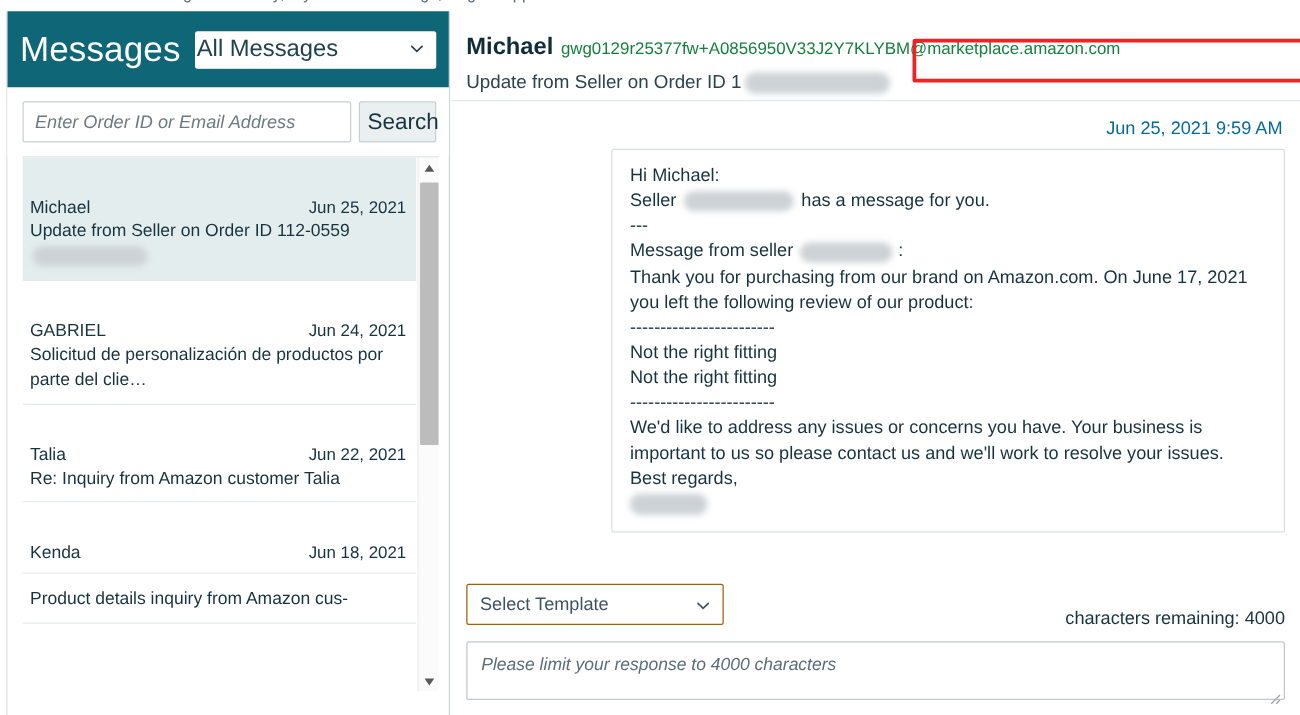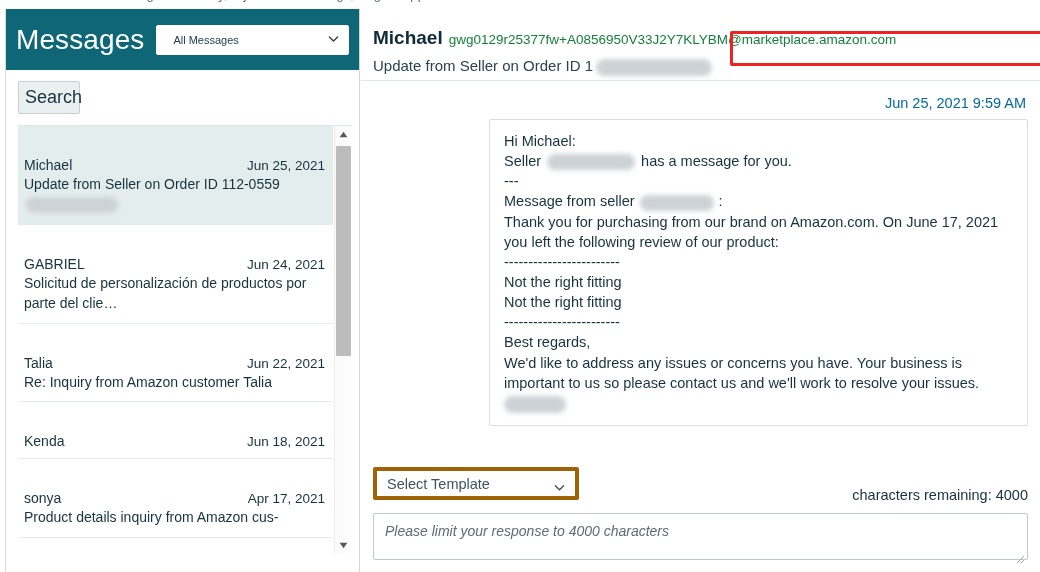--- a/index.html
+++ b/index.html
@@ -37,22 +37,22 @@
     height:61px; background:#0e6676; display:flex; align-items:center;
     padding:0 10px 0 10px; gap:12px;
   }
   .msg-header h1 {
     margin:0; font-size:28px; font-weight:400; color:#ffffff;
     letter-spacing:.1px; line-height:1;
   }
   .filter-select {
     position:relative; flex:1; max-width:200px; height:30px;
     background:#ffffff; border:1px solid #ffffff; border-radius:2px;
-    display:flex; align-items:center; padding:0 16px;
-    font-size:11px; color:#20424f;
+    display:flex; align-items:center; padding:0 0;
+    font-size:19px; color:#20424f;
   }
   .filter-select .chev {
     position:absolute; right:9px; top:50%; transform:translateY(-60%);
     width:11px; height:11px;
   }
   .chev-svg { display:block; }
 
   .search-row {
     display:flex; align-items:center; gap:6px;
     padding:11px 10px 11px 12px; background:#fff;
@@ -137,21 +137,21 @@
     border:1px solid #d9dee1; background:#fff; border-radius:2px;
     margin-left:116px; margin-right:0; padding:11px 14px 12px 14px;
     font-size:14.5px; line-height:1.39; color:#17333f;
   }
   .bubble p { margin:0; white-space:pre-wrap; }
   .dashes { letter-spacing:0px; }
 
   .reply-area { position:relative; padding:6px 12px 0 12px; }
   .tmpl-row { display:flex; align-items:flex-start; justify-content:space-between; }
   .tmpl-select {
-    position:relative; width:206px; height:33px; border:4px solid #a16207;
+    position:relative; width:206px; height:33px; border:1px solid #a16207;
     border-radius:2px; background:#fff; display:flex; align-items:center;
     padding:0 10px; font-size:14.5px; color:#3d545f; cursor:pointer;
   }
   .tmpl-select .chev { position:absolute; right:10px; top:11px; width:11px; height:11px; }
   .chars-remaining {
     font-size:14.5px; color:#17333f; align-self:flex-end; padding-bottom:0px;
     margin-top:20px;
   }
   .reply-box {
     margin-top:10px; width:100%; height:47px; resize:none;
@@ -188,20 +188,21 @@
         <span>All Messages</span>
         <span class="chev">
           <svg class="chev-svg" width="11" height="11" viewBox="0 0 12 12">
               <path d="M1.5 4 L6 8.4 L10.5 4" fill="none" stroke="#2b4350" stroke-width="1.5" stroke-linecap="round"></path>
             </svg>
         </span>
       </div>
     </div>
 
     <div class="search-row">
+      <input class="search-input" type="text" placeholder="Enter Order ID or Email Address" style="">
       <button class="search-btn">Search</button>
     </div>
 
     <div class="list-wrap">
       <div class="msg-list" id="msg-list">
           <div class="msg-item selected">
             <div class="msg-item-top">
               <span class="msg-from">Michael</span>
               <span class="msg-date">Jun 25, 2021</span>
             </div>
@@ -221,24 +222,20 @@
             </div>
             <div class="msg-subject"><span>Re: Inquiry from Amazon customer Talia</span></div>
           </div>
           <div class="msg-item">
             <div class="msg-item-top">
               <span class="msg-from">Kenda</span>
               <span class="msg-date">Jun 18, 2021</span>
             </div>
           </div>
           <div class="msg-item">
-            <div class="msg-item-top">
-              <span class="msg-from">sonya</span>
-              <span class="msg-date">Apr 17, 2021</span>
-            </div>
             <div class="msg-subject"><span>Product details inquiry from Amazon cus-</span></div>
           </div>
         </div>
 
       <div class="scrollbar">
         <div class="sb-arrow up">
           <svg width="9" height="7" viewBox="0 0 10 8">
               <path d="M5 0.8 L9.4 7.2 L0.6 7.2 Z" fill="#585858"></path>
             </svg>
         </div>
@@ -271,22 +268,22 @@
       <div class="bubble">
         <p>Hi Michael:</p>
         <p><span>Seller</span><span class="redact" style="width:88px;height:16px;margin:0 6px;"></span><span>has a message for you.</span></p>
         <p>---</p>
         <p><span>Message from seller</span><span class="redact" style="width:74px;height:16px;margin:0 5px;"></span><span>:</span></p>
         <p>Thank you for purchasing from our brand on Amazon.com. On June 17, 2021 you left the following review of our product:</p>
         <p class="dashes">------------------------</p>
         <p>Not the right fitting</p>
         <p>Not the right fitting</p>
         <p class="dashes">------------------------</p>
+        <p>We'd like to address any issues or concerns you have. Your business is important to us so please contact us and we'll work to resolve your issues.</p>
         <p>Best regards,</p>
-        <p>We'd like to address any issues or concerns you have. Your business is important to us so please contact us and we'll work to resolve your issues.</p>
         <p><span class="redact" style="width:62px;height:17px;"></span></p>
       </div>
     </div>
 
     <div class="reply-area">
       <div class="tmpl-row">
         <div class="tmpl-select">
           <span>Select Template</span>
           <span class="chev">
             <svg class="chev-svg" width="11" height="11" viewBox="0 0 12 12">

